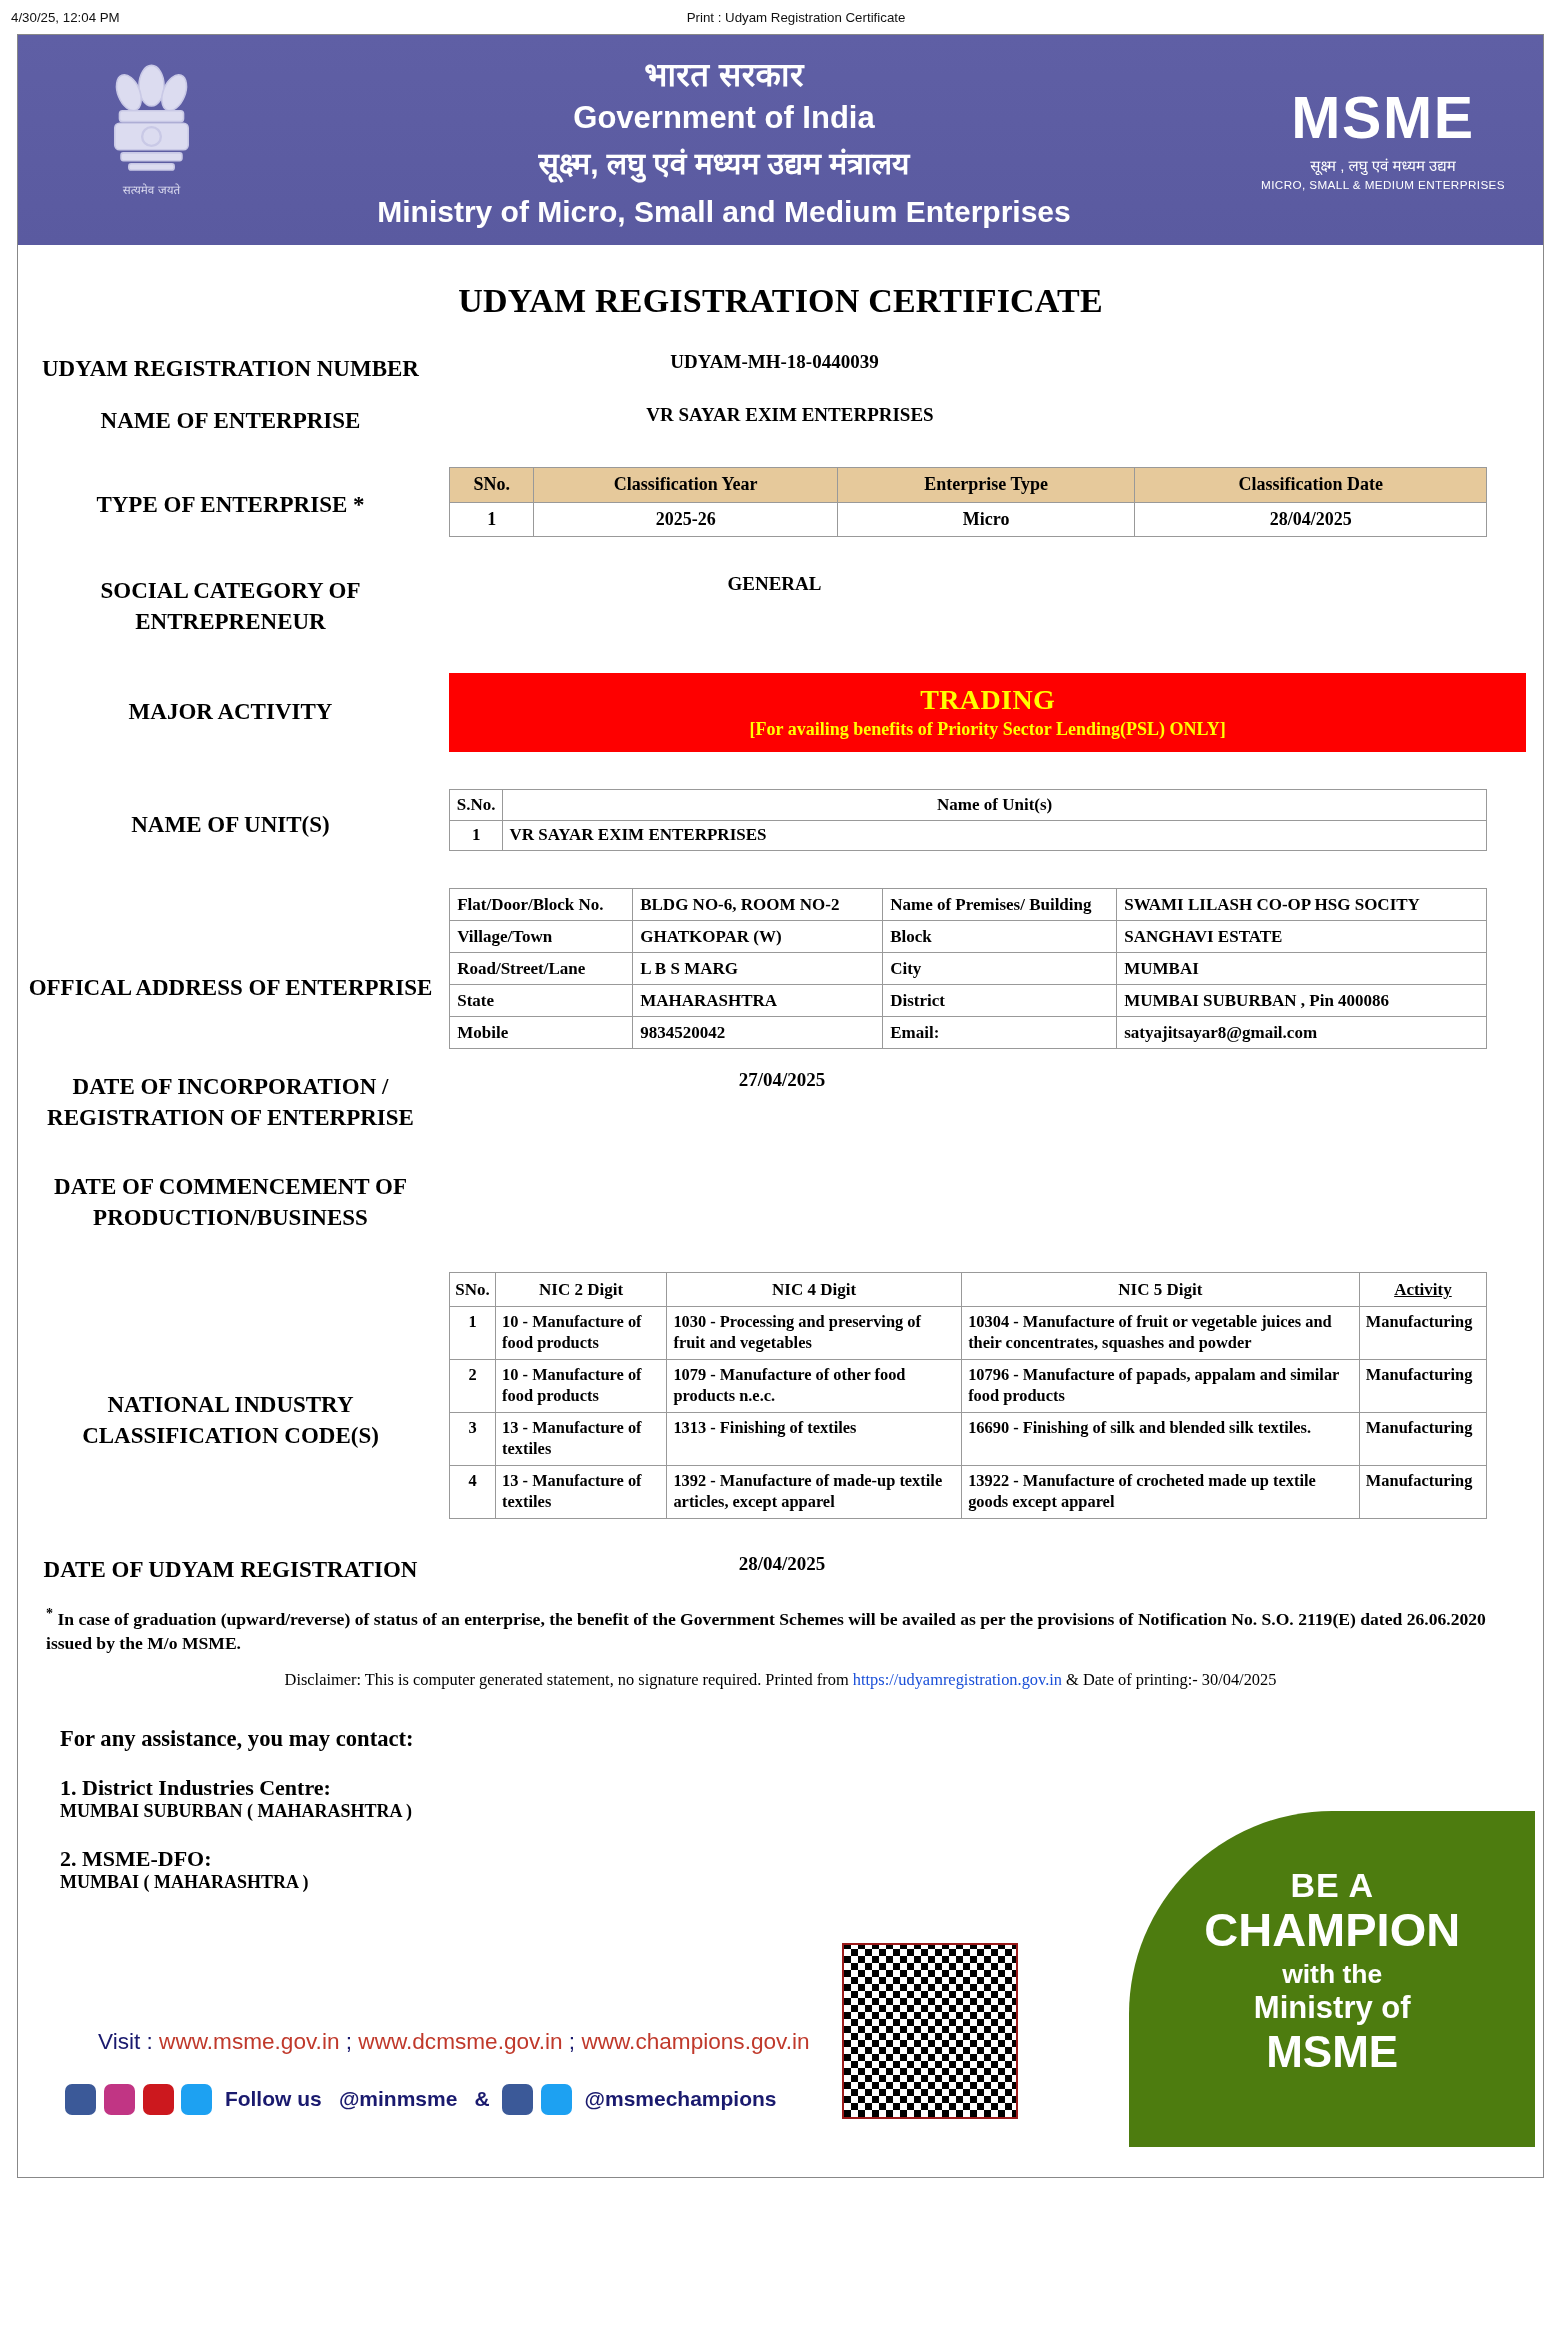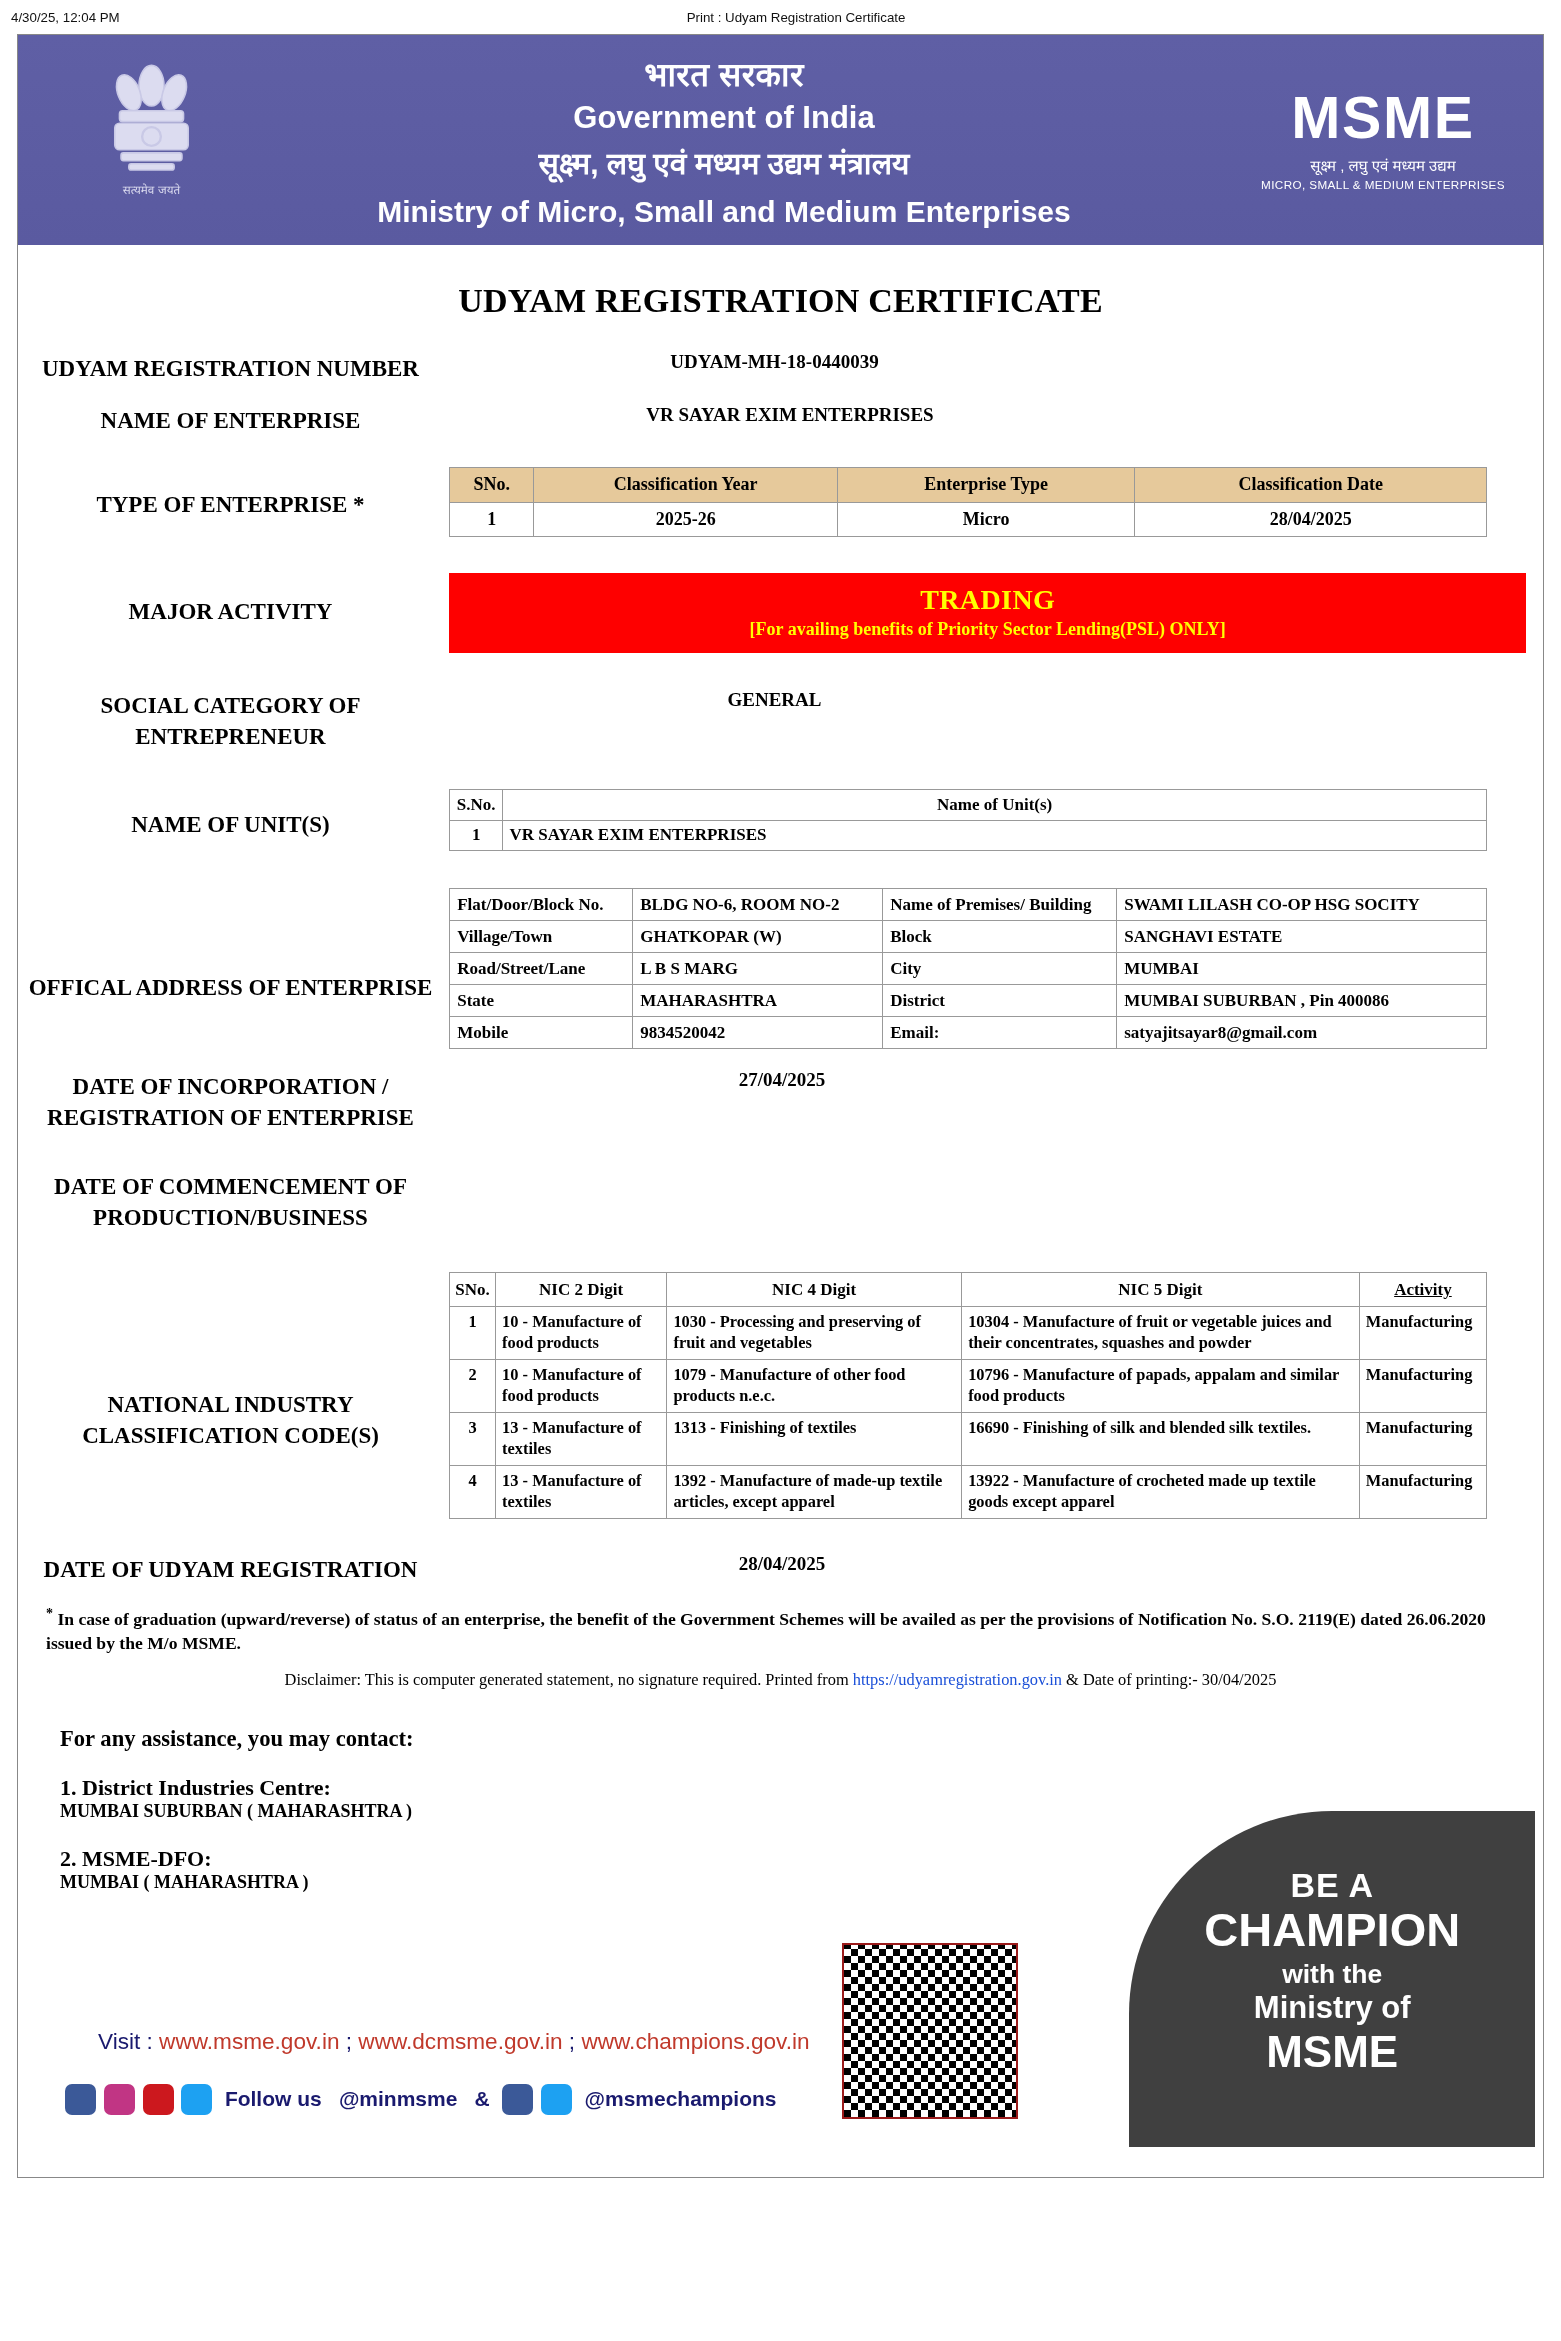--- a/index.html
+++ b/index.html
@@ -163,21 +163,21 @@
 
   
   .bottom {
     position: relative;
     height: 258px;
     margin-top: 19px;
   }
   .champion {
     position: absolute; right: 7.8px; top: -101px;
     width: 406px; height: 336px;
-    background: #404040;
+    background: #4d7c0f;
     border-radius: 203px 0 0 0;
     color: #fff; text-align: center;
     font-family: "Liberation Sans", sans-serif;
     padding-top: 55px;
     overflow: hidden;
   }
   .champion .be { font-size: 34px; font-weight: bold; letter-spacing: 0.8px; }
   .champion .ch { font-size: 47px; font-weight: bold; line-height: 1.05; }
   .champion .wt { font-size: 26.5px; font-weight: 600; margin-top: 4.7px; }
   .champion .mo { font-size: 31px; font-weight: 600; }
@@ -287,32 +287,32 @@
             <td>2025-26</td>
             <td>Micro</td>
             <td>28/04/2025</td>
           </tr>
         </tbody>
           </table>
       </div>
     </div>
 
     <div class="row" style="margin-top:36px;">
+      <div class="lbl">SOCIAL CATEGORY OF ENTREPRENEUR</div>
+      <div class="val val-center" style="padding-right:437px;">GENERAL</div>
+    </div>
+
+    <div class="row" style="margin-top:36px;">
       <div class="lbl" style="padding-top:23.4px;">MAJOR ACTIVITY</div>
       <div class="val">
         <div class="activity-box">
           <div class="a1">TRADING</div>
           <div class="a2">[For availing benefits of Priority Sector Lending(PSL) ONLY]</div>
         </div>
       </div>
-    </div>
-
-    <div class="row" style="margin-top:36px;">
-      <div class="lbl">SOCIAL CATEGORY OF ENTREPRENEUR</div>
-      <div class="val val-center" style="padding-right:437px;">GENERAL</div>
     </div>
 
     <div class="row" style="margin-top:37px;">
       <div class="lbl" style="padding-top:20px;">NAME OF UNIT(S)</div>
       <div class="val">
         <table class="tbl unit-tbl">
           <tbody>
               <tr>
             <td class="sn h">S.No.</td>
             <td class="h">Name of Unit(s)</td>

